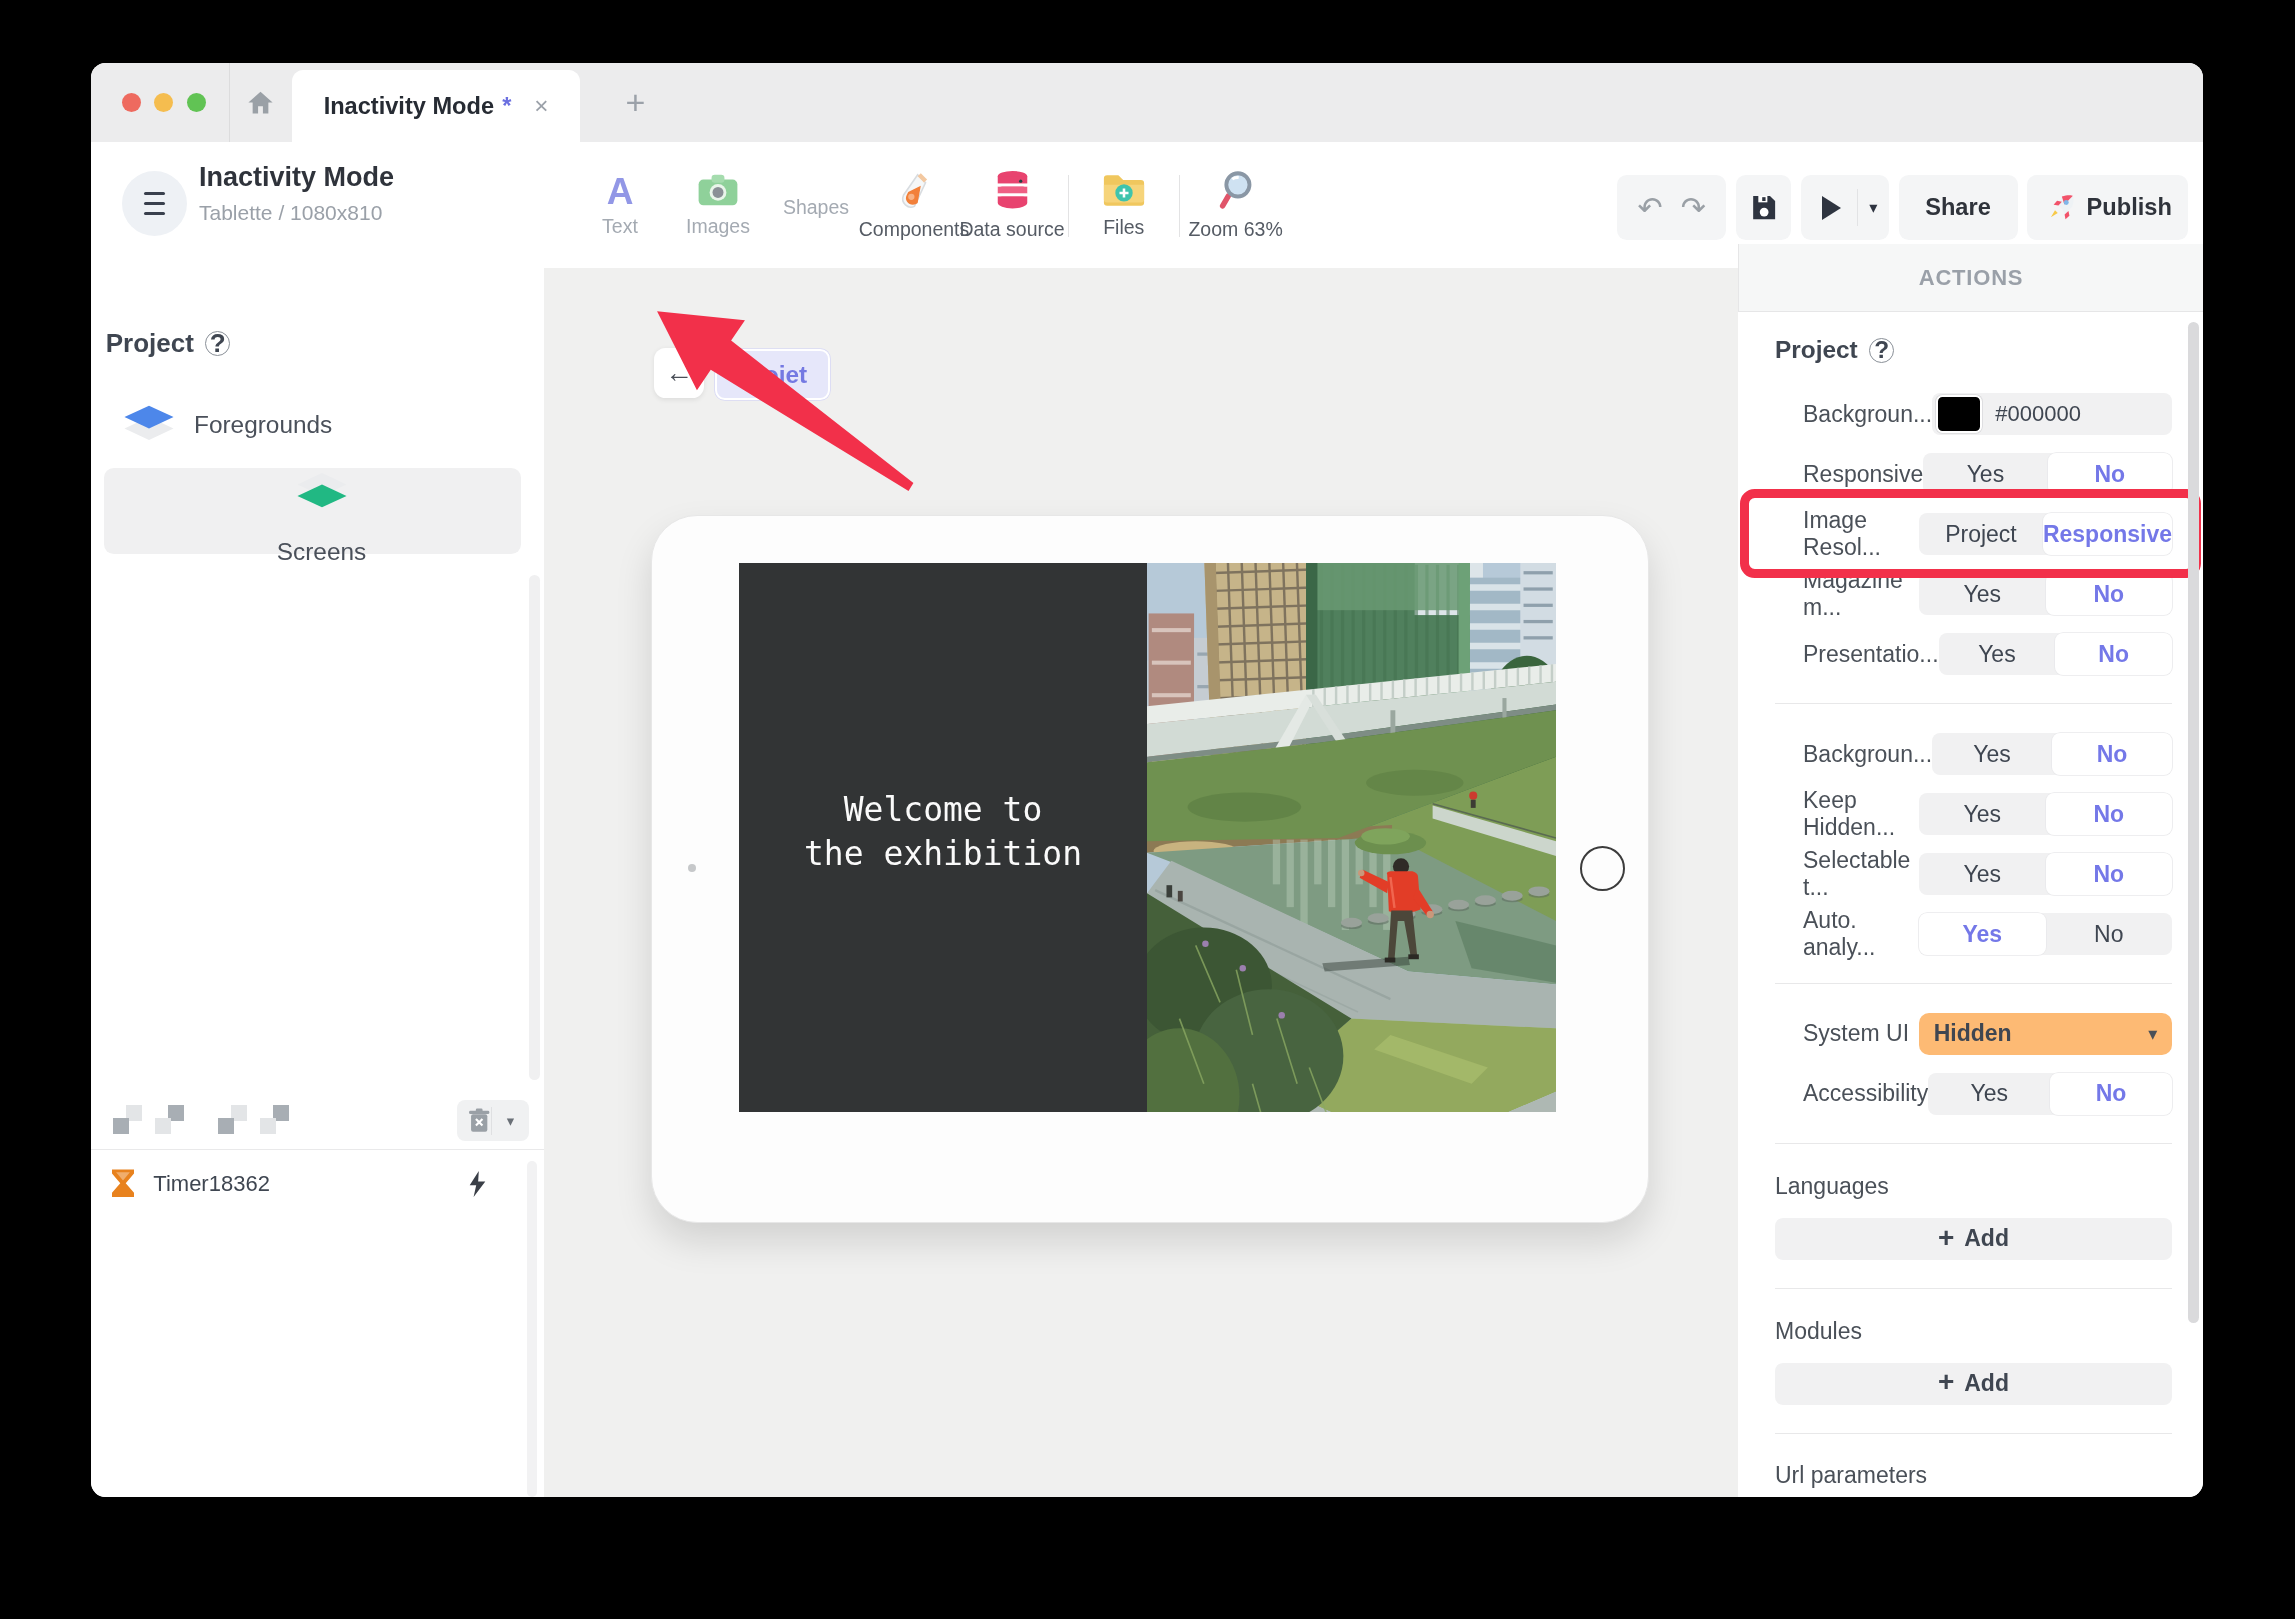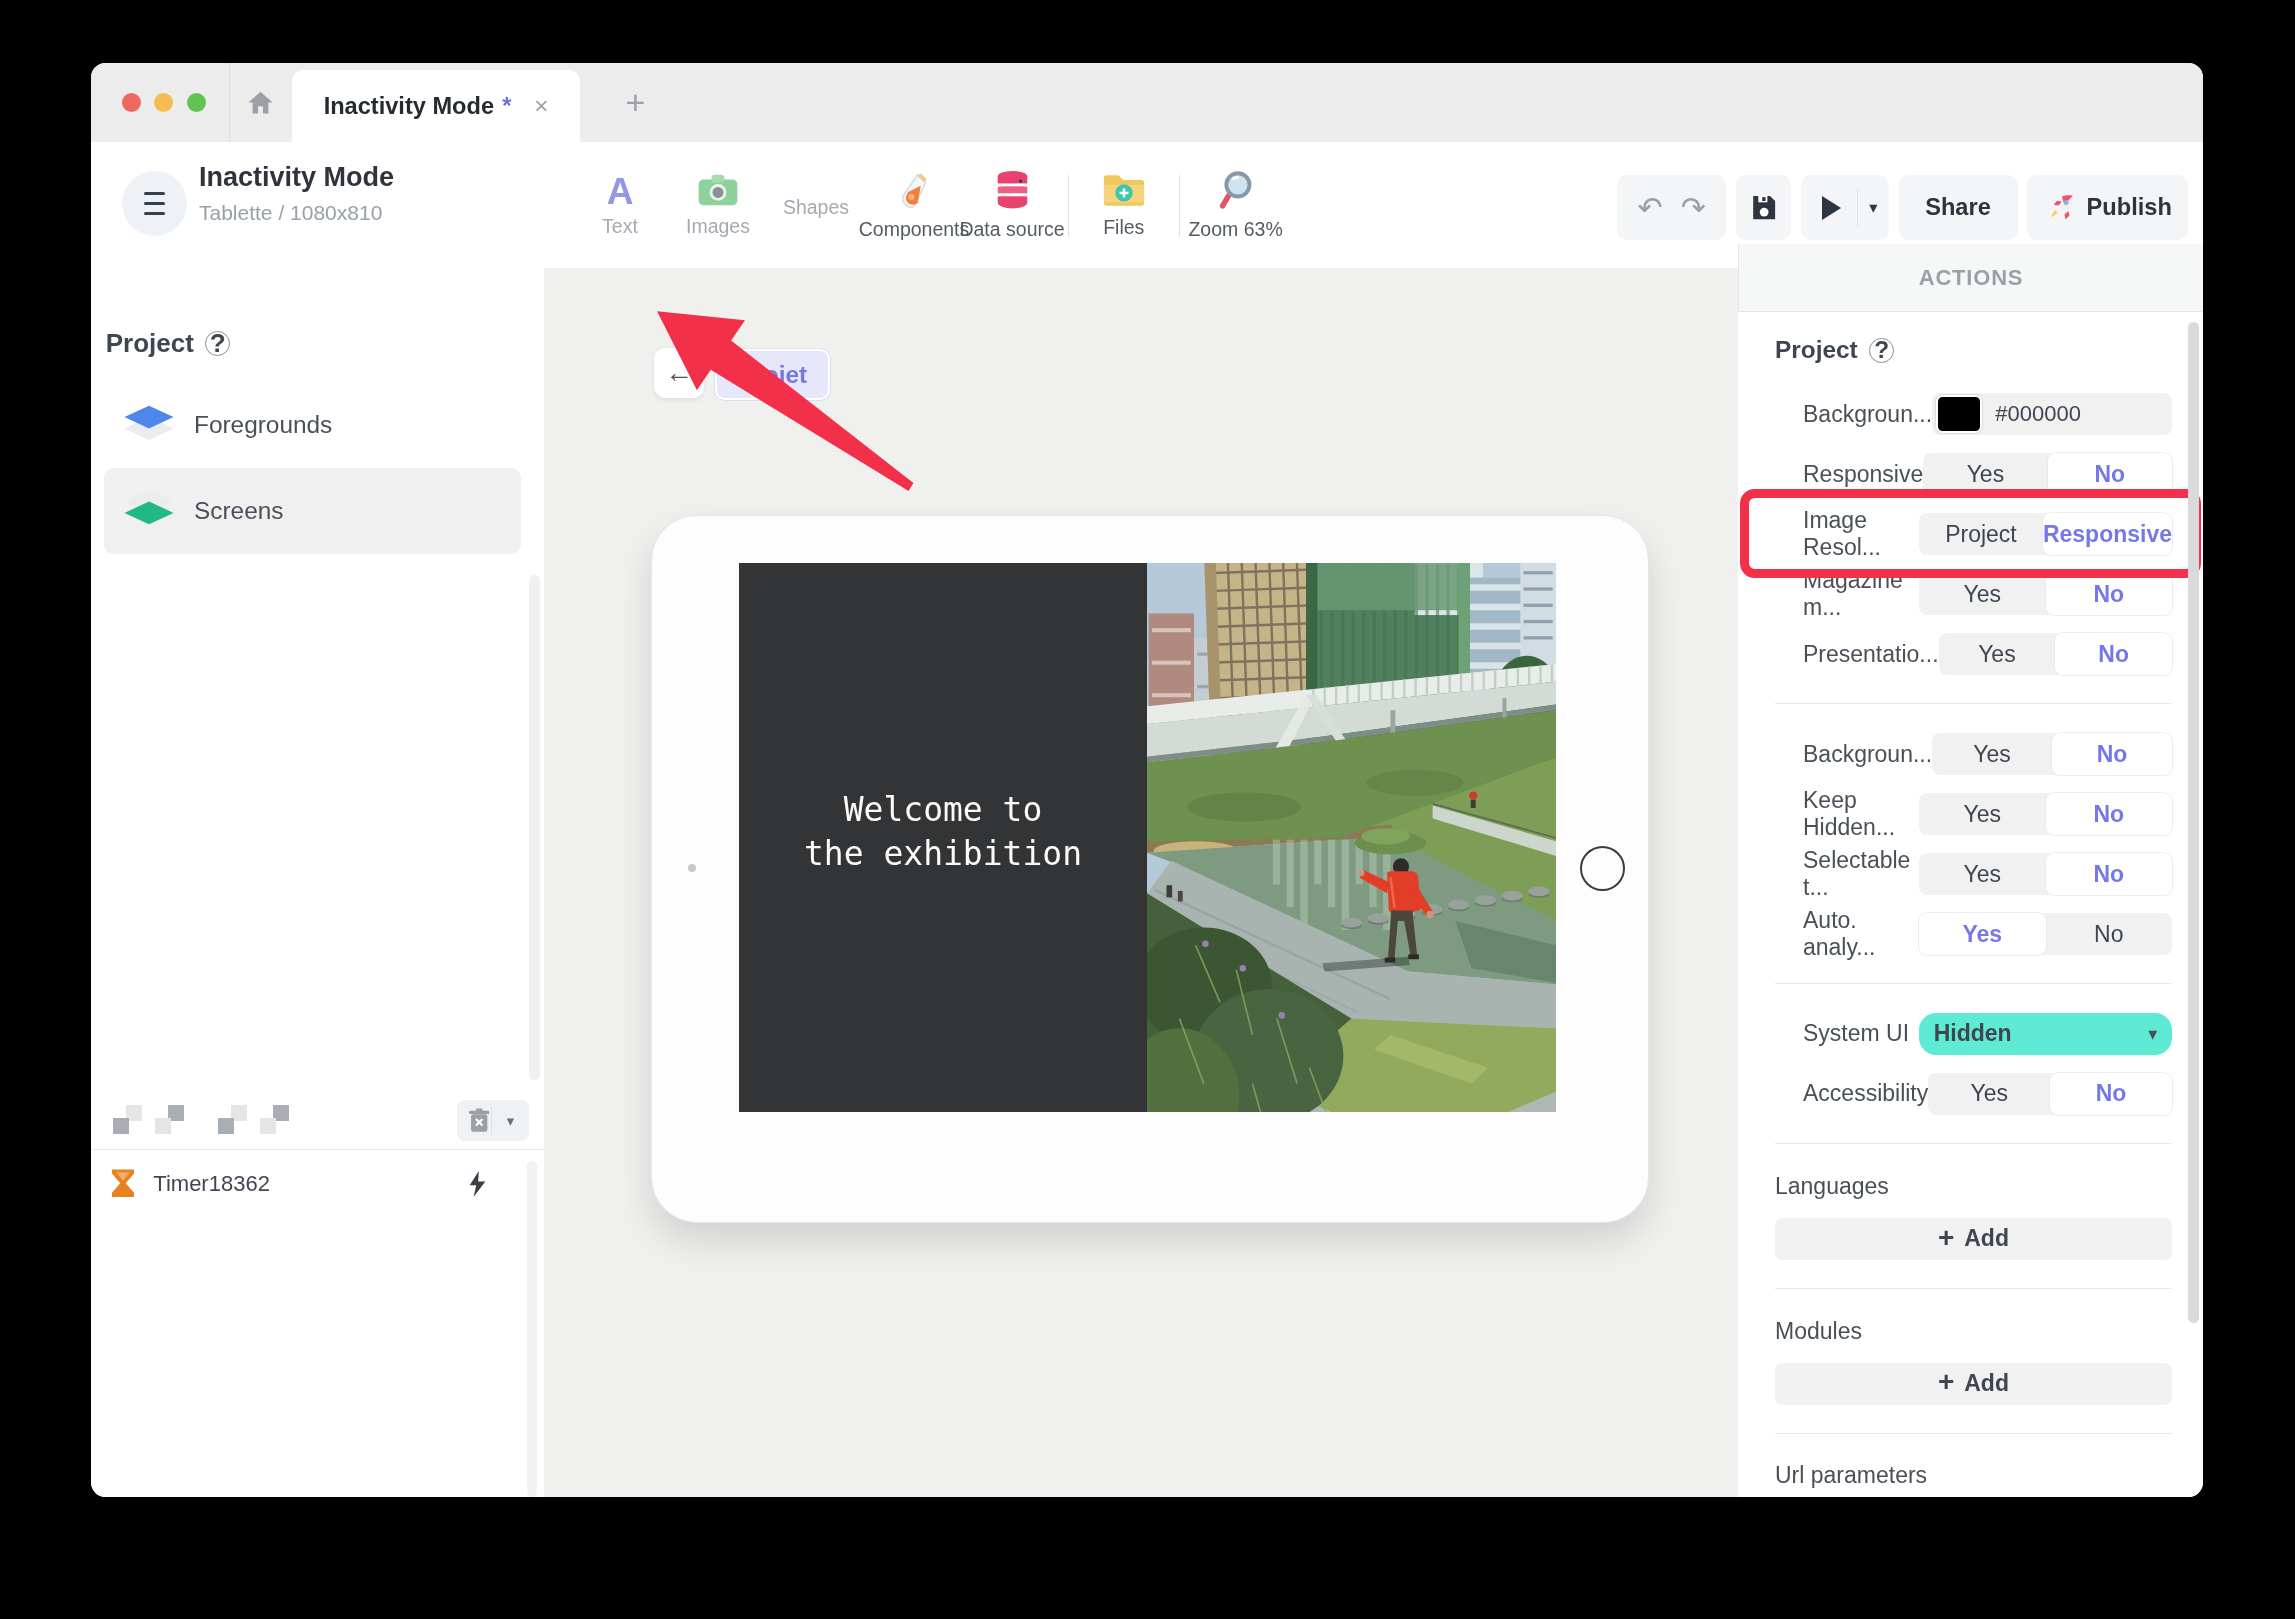--- a/index.html
+++ b/index.html
@@ -49,21 +49,21 @@
   .hbtn-publish{width:161px;font-size:23.6px;font-weight:700;color:#2f333b;gap:9.8px;}
 
   
   .sidebar{position:absolute;left:0;top:205px;width:453px;height:1229px;background:#fff;border-right:0.8px solid #e4e4e5;}
   .sb-title{position:absolute;left:14.7px;top:60px;display:flex;align-items:center;gap:11.4px;}
   .sb-title span{font-size:26px;font-weight:700;color:#3f4651;}
   .help{width:23px;height:23px;border:1.6px solid #8a9098;border-radius:50%;color:#8a9098;font-size:15.5px;
         display:inline-flex;align-items:center;justify-content:center;font-weight:700;}
   .sb-items{position:absolute;left:0;top:114px;width:453px;}
   .side-item{height:86px;margin:0 23px 0 13px;border-radius:9.8px;display:flex;align-items:center;gap:18px;padding-left:18px;}
-  .side-item.selected{background:#f0f0f1;}
+  .side-item.selected{background:#f0f0f1;flex-direction:column;}
   .side-item span{font-size:24.4px;color:#4a505a;}
   .sb-track{position:absolute;left:438px;top:307px;width:10.6px;height:505px;background:#f0f0f1;border-radius:5.7px;}
   .lyr-row{position:absolute;left:0;top:832px;width:453px;height:41px;}
   .lyr{position:absolute;width:29px;height:29px;top:4.9px;}
   .lyr i{position:absolute;width:16.3px;height:16.3px;}
   .lyr .back{top:0;right:0;background:#e3e5e7;}
   .lyr .front{bottom:0;left:0;background:#a8aeb4;}
   .lyr.alt .back{background:#a8aeb4}.lyr.alt .front{background:#e3e5e7;}
   .trash-btn{position:absolute;left:366px;top:0;width:72px;height:41px;background:#f0f1f2;border-radius:8.1px;
              display:flex;align-items:center;}
@@ -109,21 +109,21 @@
   .psec-head{display:flex;align-items:center;gap:11.4px;margin:24.4px 0 29px 37px;}
   .psec-head span{font-size:24.4px;font-weight:700;color:#3f4651;}
   .prow{display:flex;align-items:center;height:42px;margin:0 31px 18px 0;padding-left:65px;position:relative;}
   .prow-label{flex:1;font-size:23px;color:#4a5058;}
   .seg{width:253px;height:42px;background:#f1f1f2;border-radius:8.1px;display:flex;}
   .opt{flex:1;display:flex;align-items:center;justify-content:center;font-size:23px;color:#3f4651;}
   .opt.sel{background:#fff;color:#7478e8;font-weight:700;border-radius:8.1px;box-shadow:0 0 0 0.8px #e9e9eb;}
   .color-field{width:253px;height:42px;background:#f1f1f2;border-radius:8.1px;display:flex;align-items:center;}
   .swatch{width:42px;height:34px;background:#000;border:2.4px solid #fff;border-radius:6.5px;margin-left:4.1px;box-shadow:0 0 0 0.8px #dadadc;}
   .cval{margin-left:13px;font-size:22px;color:#3f4651;}
-  .select-field{width:253px;height:42px;background:#5eead4;border-radius:17px;display:flex;align-items:center;justify-content:space-between;padding:0 14.7px;box-sizing:border-box;}
+  .select-field{width:253px;height:42px;background:#fdba74;border-radius:10px;display:flex;align-items:center;justify-content:space-between;padding:0 14.7px;box-sizing:border-box;}
   .sval{font-size:23px;font-weight:700;color:#3f4651;}
   .scaret{font-size:18px;color:#4a5058;}
   .pdiv{height:0.8px;background:#e8e8e9;margin:28px 31px 29px 37px;}
   .psec{margin:3.3px 0 18px 37px;font-size:23px;color:#4a5058;}
   .add-btn{margin:0 31px 11.4px 37px;height:42px;background:#f1f1f2;border-radius:8.1px;display:flex;align-items:center;justify-content:center;gap:9.8px;}
   .add-plus{font-size:28px;color:#3f4651;font-weight:600;line-height:1;margin-top:-2.4px;}
   .add-label{font-size:23px;font-weight:700;color:#3f4651;}
   .ring{position:absolute;left:1.6px;right:-29px;top:-24.4px;bottom:-23px;border:9px solid #f2304a;border-radius:14.7px;pointer-events:none;z-index:20;}
   .pscroll{position:absolute;left:450px;top:78px;width:10.6px;height:1001px;background:#dadadc;border-radius:5.7px;z-index:30;}
 </style>

